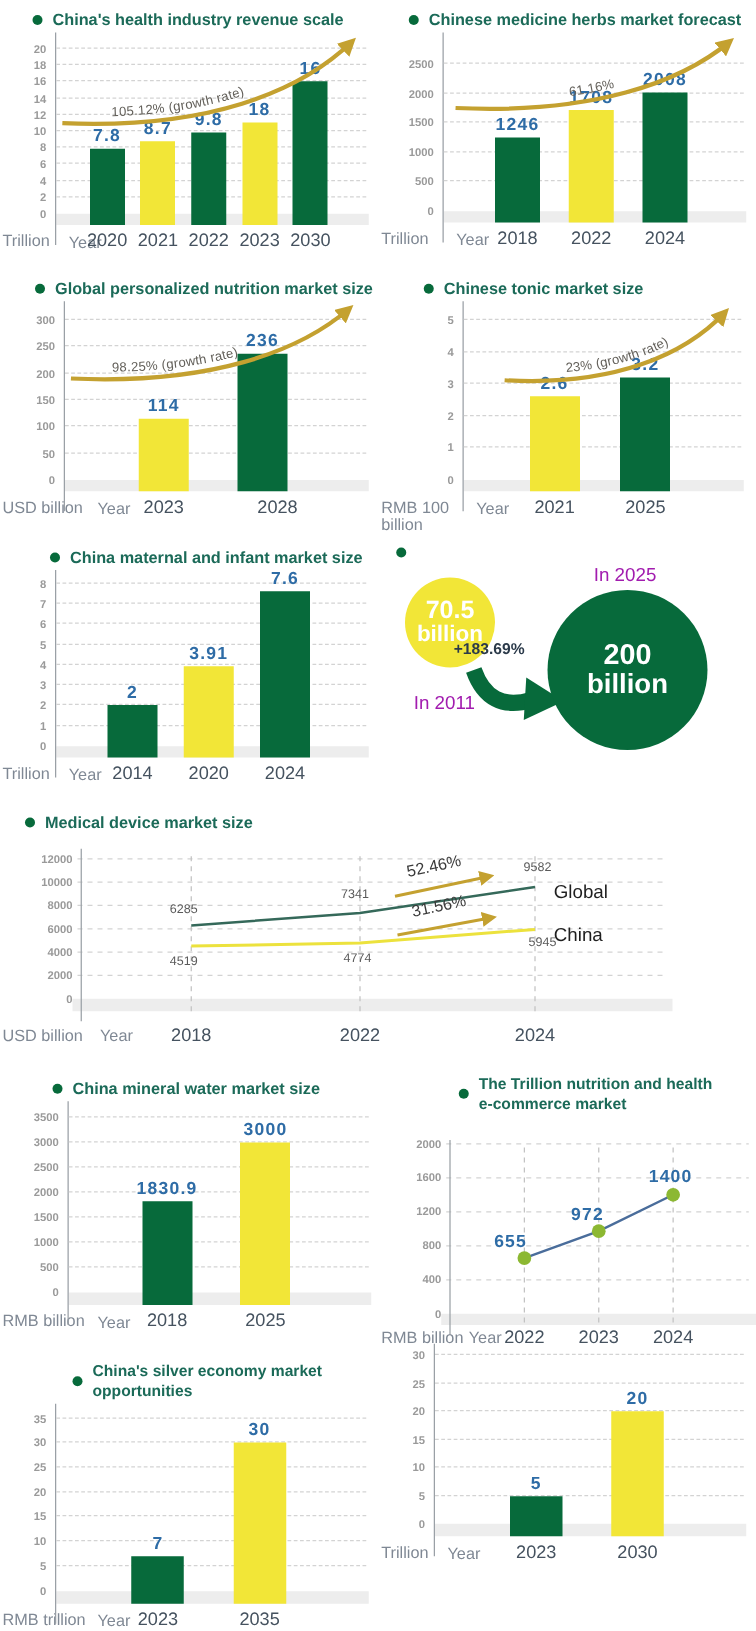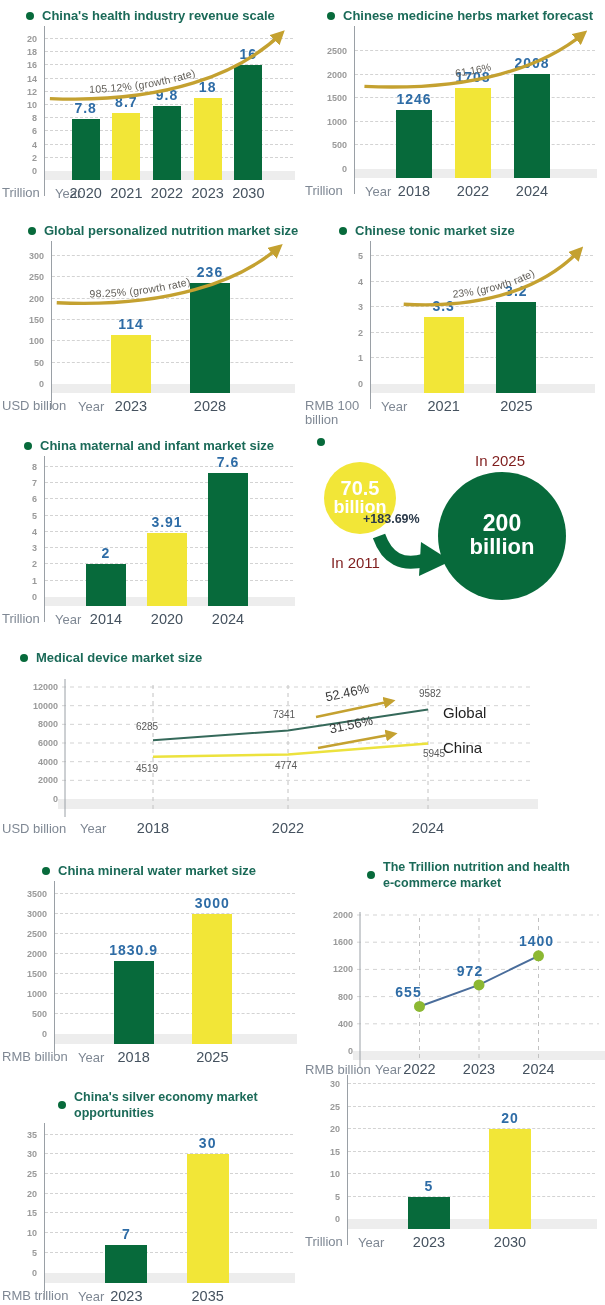--- a/index.html
+++ b/index.html
@@ -29,21 +29,21 @@
   .xcat{position:absolute;top:1px;transform:translateX(-50%);font-size:14.5px;color:var(--year-text,#45525f);white-space:nowrap}
   .linesvg{display:block}
   
   .rehab{position:relative;height:190px}
   .circle{position:absolute;border-radius:50%;display:flex;flex-direction:column;align-items:center;justify-content:center;color:#fff;font-weight:700;text-align:center;z-index:1}
   .c-yellow{left:21px;top:12px;width:72px;height:72px;background:var(--yellow,#f2e637)}
   .c-green{left:135px;top:22px;width:128px;height:128px;background:var(--green,#076a3b)}
   .cval{font-size:20px;line-height:1}
   .cunit{font-size:18px;line-height:1.1}
   .cval.big{font-size:23px}.cunit.big{font-size:22px}
-  .cyear{position:absolute;font-size:15px;color:#7f1d1d;z-index:2}
+  .cyear{position:absolute;font-size:15px;color:#a21caf;z-index:2}
   .y1{left:28px;top:104px}
   .y2{left:172px;top:2px}
   .crate{position:absolute;left:60px;top:62px;font-size:12.5px;font-weight:700;color:#2b3a4a;z-index:2}
   .rehabsvg{position:absolute;left:0;top:0;z-index:0}
 </style>
 </head>
 <body>
 
 <main class="grid">
 
@@ -188,21 +188,21 @@
               </marker>
             </defs>
             <path id="arc2" d="M4.74,58.8 C116.12999999999998,63.8 187.41959999999997,37.519999999999996 227.51999999999998,2.8000000000000003" fill="none" stroke="#c4a130" stroke-width="3.4" marker-end="url(#ah2)"></path>
             <text dy="-6" font-size="10.5" fill="#63605a" letter-spacing="0.3"><textPath href="#arc2" startOffset="14%" xlink:href="#arc2">98.25% (growth rate)</textPath></text>
           </svg>
         </div>
         <div class="xrow">
           <span class="unit">USD billion</span>
           <span class="xtitle" style="left: 78px;">Year</span>
           <span class="xcat" style="left: 131px;">2023</span>
-          <span class="xcat" style="left: 210px;">2028</span>
+          <span class="xcat" style="left: 222px;">2028</span>
         </div>
       </div>
   </section>
 
   <section class="cell h215">
     <header class="title" style="padding-left:36px">
       <span class="bullet"></span>
       <h2>Chinese tonic market size</h2>
     </header>
     <div class="chart-body">
@@ -214,21 +214,21 @@
           <span class="tick" style="bottom: 29.6px; left: -68px; width: 60px;">1</span>
           <div class="gridline" style="bottom: 60.2px;"></div>
           <span class="tick" style="bottom: 55.2px; left: -68px; width: 60px;">2</span>
           <div class="gridline" style="bottom: 85.8px;"></div>
           <span class="tick" style="bottom: 80.8px; left: -68px; width: 60px;">3</span>
           <div class="gridline" style="bottom: 111.4px;"></div>
           <span class="tick" style="bottom: 106.4px; left: -68px; width: 60px;">4</span>
           <div class="gridline" style="bottom: 137px;"></div>
           <span class="tick" style="bottom: 132px; left: -68px; width: 60px;">5</span>
           <div class="bar" style="left: 52.6667px; width: 40px; height: 75.56px; background: rgb(242, 230, 55);"></div>
-          <span class="val" style="left: 72.6667px; bottom: 78.56px;">3.3</span>
+          <span class="val" style="left: 72.6667px; bottom: 78.56px;">2.6</span>
           <div class="bar" style="left: 125.333px; width: 40px; height: 90.92px; background: rgb(7, 106, 59);"></div>
           <span class="val" style="left: 145.333px; bottom: 93.92px;">3.2</span>
           <svg width="218" height="140" class="arrowsvg">
             <defs>
               <marker id="ah3" viewBox="0 0 10 10" refX="7" refY="5" markerWidth="4.2" markerHeight="4.2" orient="auto">
                 <path d="M0,0 L10,5 L0,10 z" fill="#c4a130"></path>
               </marker>
             </defs>
             <path id="arc3" d="M32.699999999999996,60.199999999999996 C120.99000000000001,65.19999999999999 177.4956,39.452 209.28,5.6000000000000005" fill="none" stroke="#c4a130" stroke-width="3.4" marker-end="url(#ah3)"></path>
             <text dy="-6" font-size="10.5" fill="#63605a" letter-spacing="0.3"><textPath href="#arc3" startOffset="26%" xlink:href="#arc3">23% (growth rate)</textPath></text>
@@ -237,21 +237,21 @@
         <div class="xrow">
           <span class="unit" style="width: 58px;">RMB 100 billion</span>
           <span class="xtitle" style="left: 78px;">Year</span>
           <span class="xcat" style="left: 140.667px;">2021</span>
           <span class="xcat" style="left: 213.333px;">2025</span>
         </div>
       </div>
   </section>
 
   <section class="cell h215">
-    <header class="title" style="padding-left:24px">
+    <header class="title" style="padding-left:40px">
       <span class="bullet"></span>
       <h2>China maternal and infant market size</h2>
     </header>
     <div class="chart-body">
         <div class="plot" style="position: relative; margin-left: 45px; margin-right: 14px; height: 147px;">
           <div class="band" style="height: 9px;"></div>
           <div class="vaxis"></div>
           <span class="tick" style="bottom: 4px; left: -45px; width: 37px;">0</span>
           <div class="gridline" style="bottom: 25.25px;"></div>
           <span class="tick" style="bottom: 20.25px; left: -45px; width: 37px;">1</span>

